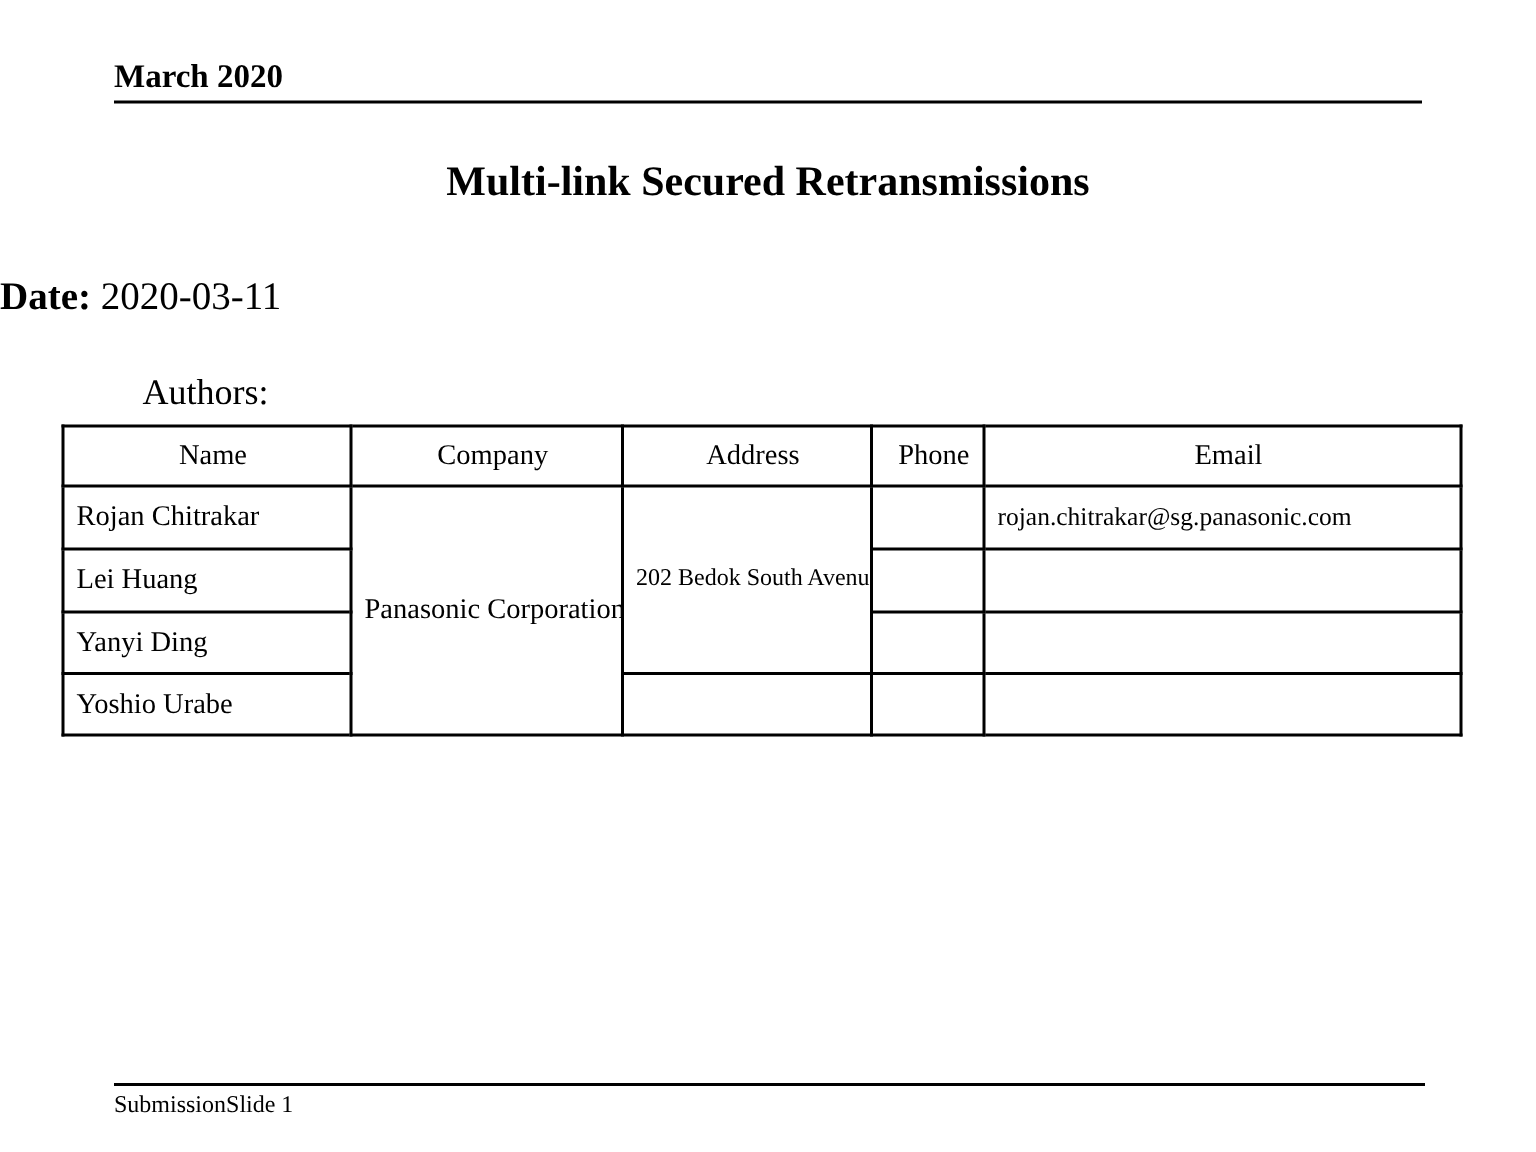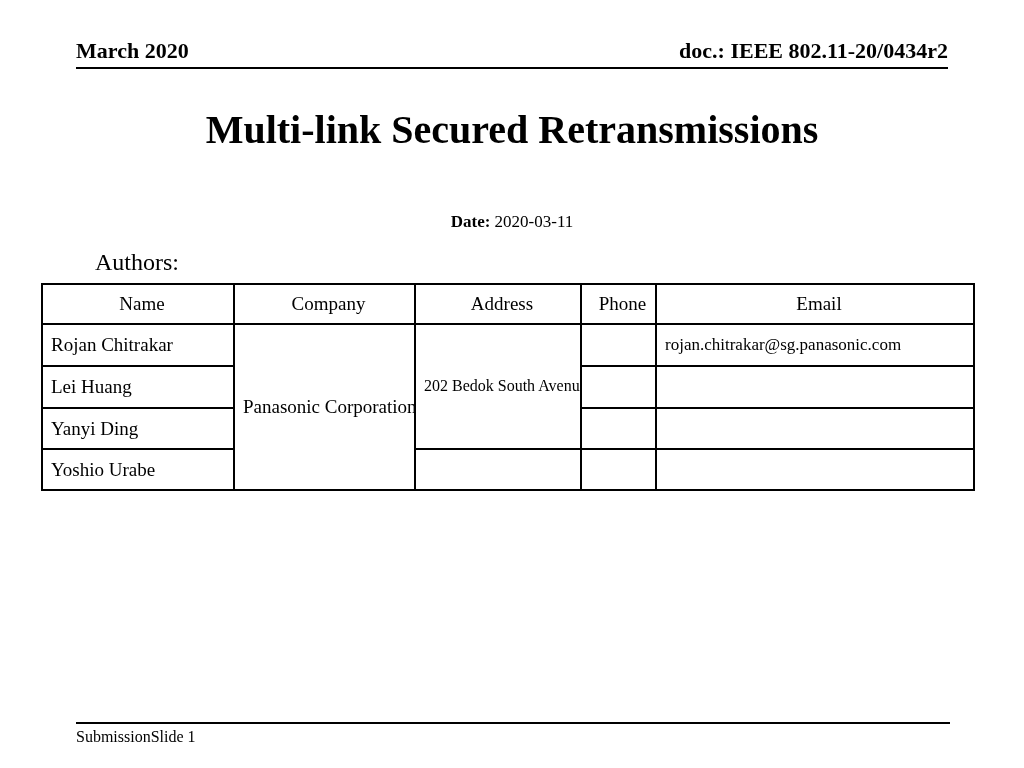--- a/index.html
+++ b/index.html
@@ -24,26 +24,26 @@
     position: absolute; right: 76px; top: 38px;
     font-size: 22px; font-weight: bold; white-space: nowrap;
   }
   .hdr-rule {
     position: absolute; left: 76px; top: 67px; width: 872px; height: 2px;
     background: #000;
   }
   
   .slide-title {
     position: absolute; left: 0; right: 0; top: 106px;
-    text-align: center; font-size: 40px; font-weight: bold; white-space: nowrap;
+    text-align: center; font-size: 28px; font-weight: bold; white-space: nowrap;
   }
   
   .date-line {
-    position: absolute; left: 0; right: 0; top: 212px;
-    text-align: center; font-size: 17px; white-space: nowrap;
+    position: absolute; left: 0; right: 0; top: 183px;
+    text-align: left; font-size: 26px; white-space: nowrap;
   }
   .date-line .lbl { font-weight: bold; }
   
   .authors-label {
     position: absolute; left: 95px; top: 249px;
     font-size: 24px; font-weight: normal;
   }
   
   table.authors {
     position: absolute; left: 41px; top: 283px;
@@ -83,21 +83,20 @@
     font-size: 16px;
   }
   .footer > span { white-space: nowrap; }
 </style>
 </head>
 <body>
 
 <div id="slide">
 
   <div class="hdr-left">March 2020</div>
-  <div class="hdr-right">doc.: IEEE 802.11-20/0434r2</div>
   <div class="hdr-rule"></div>
 
   <div class="slide-title">Multi-link Secured Retransmissions</div>
 
   <div class="date-line"><span class="lbl">Date:</span><span> 2020-03-11</span></div>
 
   <div class="authors-label">Authors:</div>
 
   <table class="authors">
     <colgroup>

